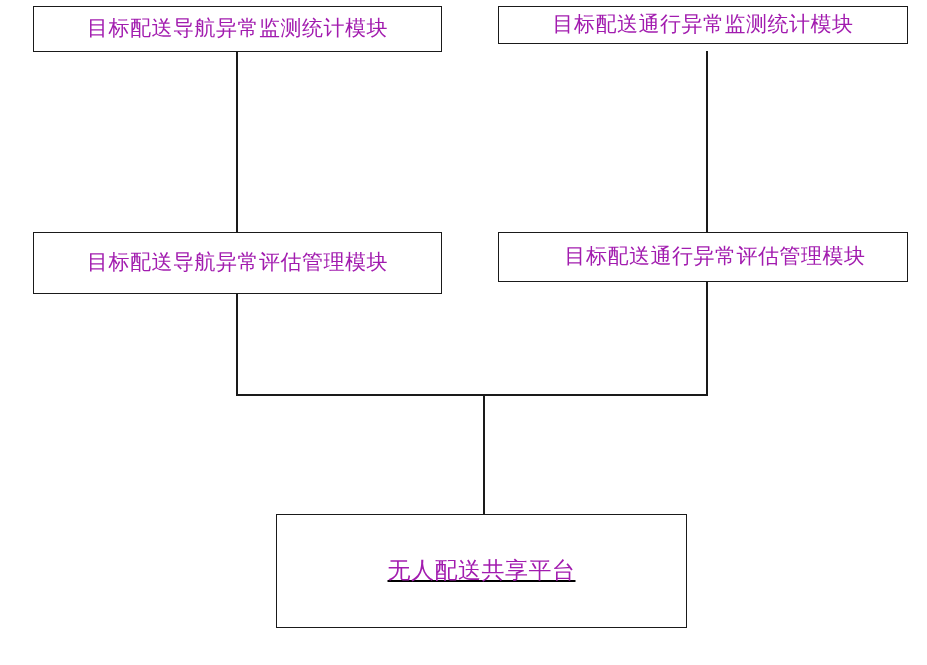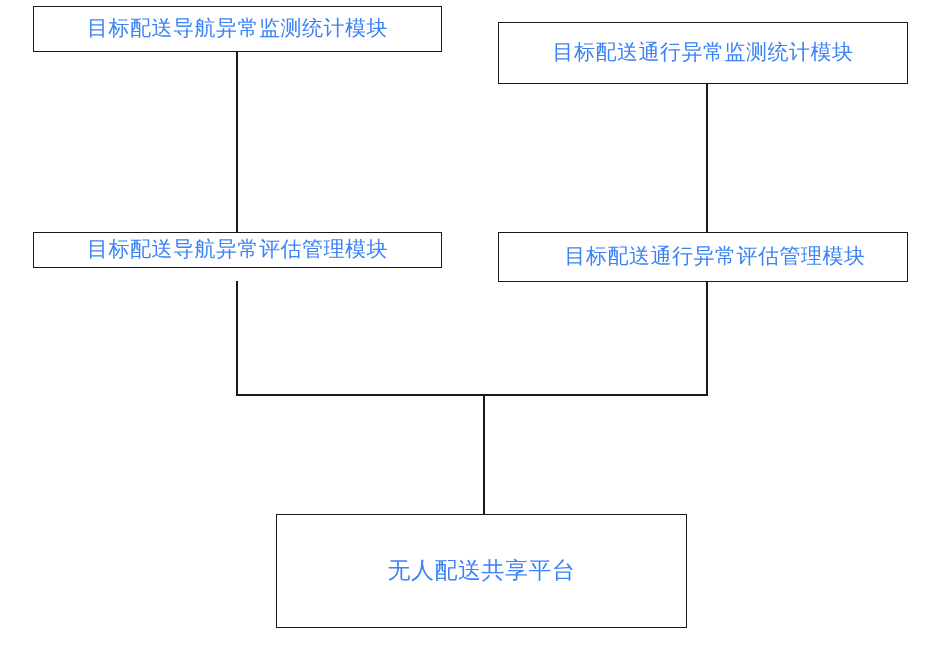--- a/index.html
+++ b/index.html
@@ -20,39 +20,39 @@
     position: absolute;
     box-sizing: border-box;
     border: 1px solid #1a1a1a;
     background: #ffffff;
     display: flex;
     align-items: center;
     justify-content: center;
     z-index: 3;
   }
   .node-label {
-    color: #3b82f6;
+    color: #a21caf;
     white-space: nowrap;
     letter-spacing: 0.5px;
     line-height: 1.2;
   }
   .lvl1 .node-label,
   .lvl2 .node-label {
     font-size: 21px;
   }
   .platform .node-label {
     font-size: 23px;
   }
 
   
   #node-nav-monitor   { left: 33px;  top: 6px;   width: 409px; height: 46px; }
-  #node-pass-monitor  { left: 498px; top: 22px;   width: 410px; height: 62px; }
-  #node-nav-assess    { left: 33px;  top: 232px; width: 409px; height: 36px; }
+  #node-pass-monitor  { left: 498px; top: 6px;   width: 410px; height: 38px; }
+  #node-nav-assess    { left: 33px;  top: 232px; width: 409px; height: 62px; }
   #node-pass-assess   { left: 498px; top: 232px; width: 410px; height: 50px; padding-left: 24px; }
-  #node-platform      { left: 276px; top: 514px; width: 411px; height: 114px; }
+  #node-platform      { left: 276px; top: 514px; width: 411px; height: 114px; text-decoration: underline; }
 
   
   .edge {
     position: absolute;
     background: #1a1a1a;
     z-index: 1;
   }
   .edge-v { width: 2px; }
   .edge-h { height: 2px; }
 

